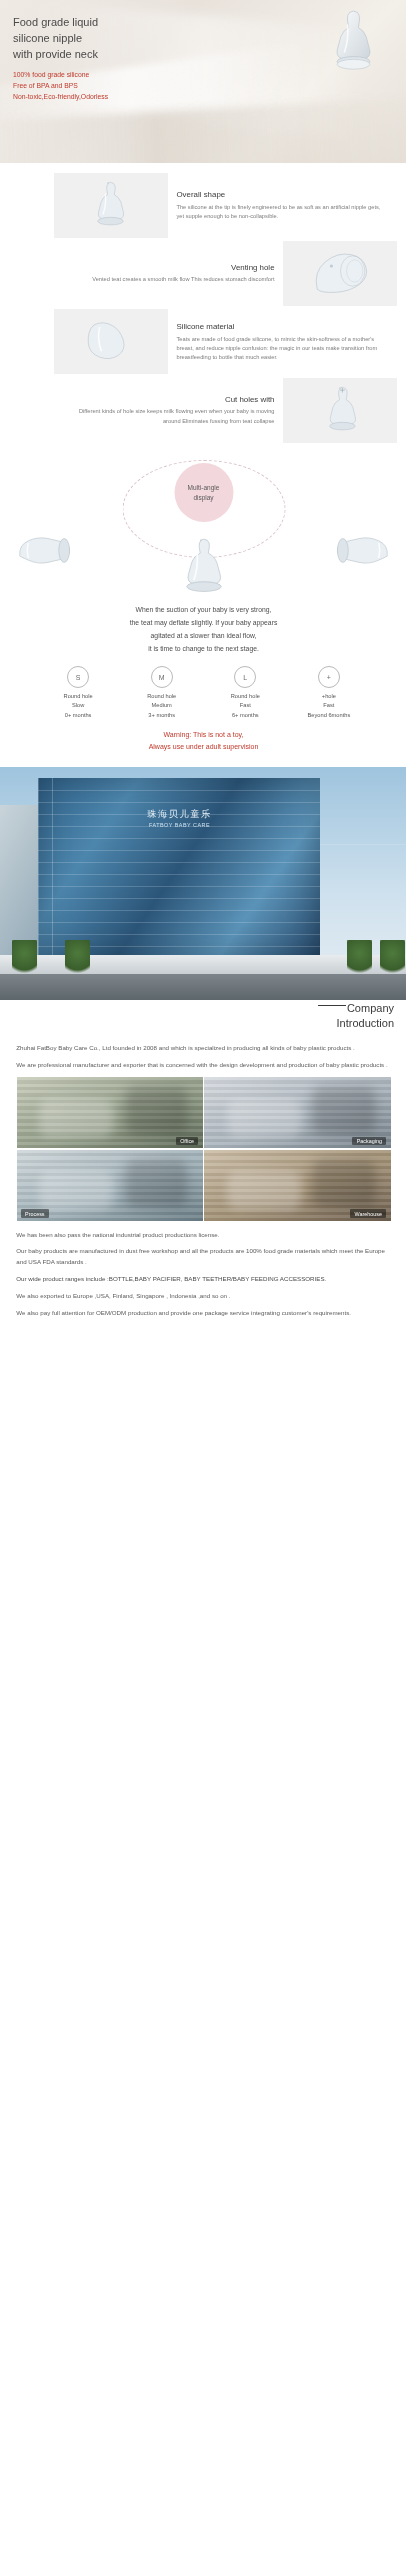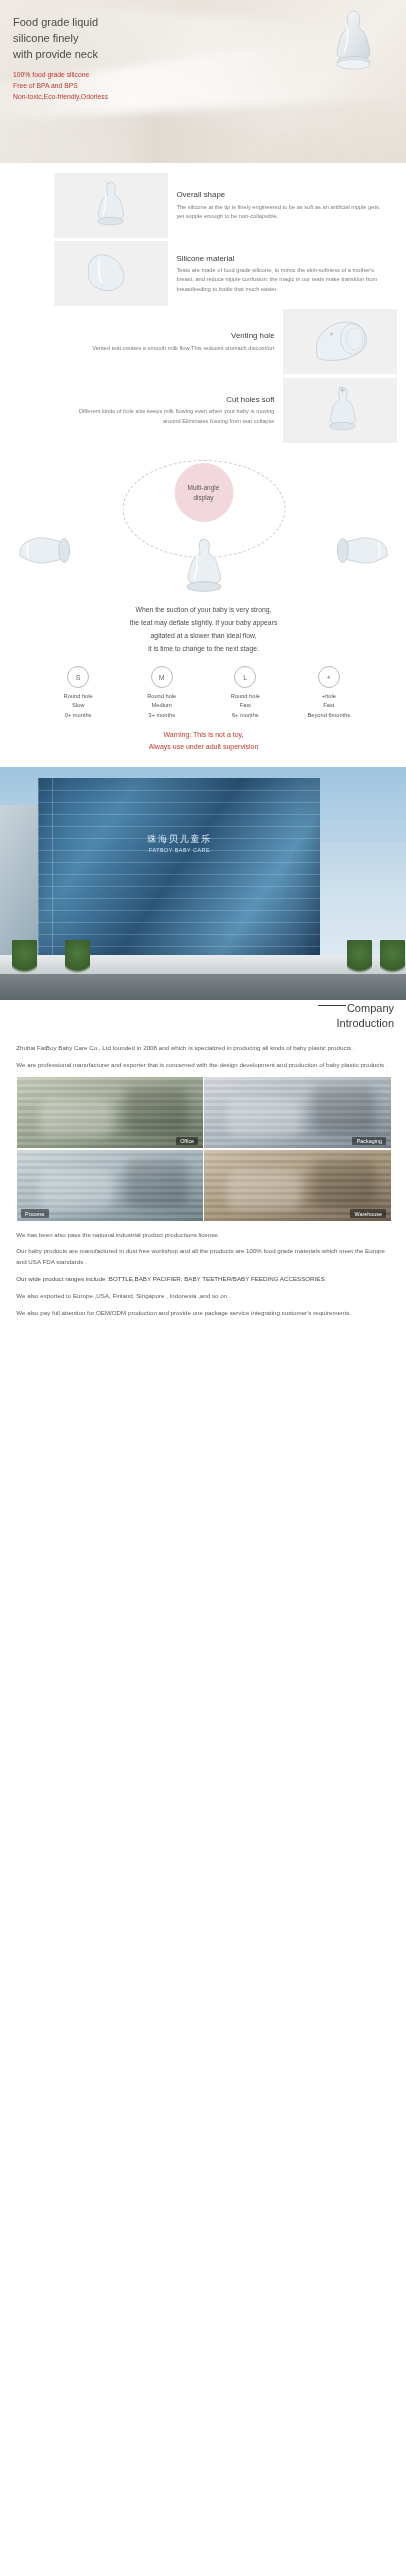--- a/index.html
+++ b/index.html
@@ -159,21 +159,21 @@
     position: absolute; left: 0; bottom: 26px; width: 407px; height: 18.4px;
     background: linear-gradient(#e9ecee,#c8ced2);
   }
   .bld-ground {
     position: absolute; left: 0; bottom: 0; width: 407px; height: 26px;
     background: linear-gradient(#7d858a,#5d666b);
   }
   .bld-sign {
     position: absolute; left: 117px; top: 41px; width: 125px; text-align: center;
   }
-  .bld-sign .cn { font-size: 9.2px; color: #eaf3fa; letter-spacing: 1.6px; margin-top: 25px; }
+  .bld-sign .cn { font-size: 9.2px; color: #eaf3fa; letter-spacing: 1.6px; }
   .bld-sign .en { font-size: 5.4px; color: #cfe3f2; letter-spacing: 0.5px; margin-top: 1.1px; }
   .bld-tree {
     position: absolute; bottom: 22px; width: 25px; height: 38px;
     background: radial-gradient(circle at 50% 35%, #4e7a3c 0%, #3a5e2c 60%, rgba(58,94,44,0) 72%);
   }
 
   .co-head {
     position: relative;
     height: 33px;
   }
@@ -233,21 +233,21 @@
 
 <div class="page">
 
   <section class="hero">
     <div class="silk2"></div>
     <div class="silk1"></div>
     <div class="silk3"></div>
 
     <div class="hero-title">
       <div>Food grade liquid</div>
-      <div>silicone finely</div>
+      <div>silicone nipple</div>
       <div>with provide neck</div>
     </div>
 
     <div class="hero-bullets">
       <div>100% food grade  silicone</div>
       <div>Free of BPA and BPS</div>
       <div>Non-toxic,Eco-friendly,Odorless</div>
     </div>
 
     <div class="hero-nipple">
@@ -276,58 +276,58 @@
           <ellipse cx="75" cy="88" rx="27" ry="8" fill="#dde5ea" stroke="#b6c0c8" stroke-width="1.1"></ellipse>
           <path d="M64 30 q3 22 -5 44" stroke="#fff" stroke-width="3" fill="none" opacity=".8"></path>
         </svg>
       </div>
       <div class="ftext">
         <div class="fh">Overall shape</div>
         <div class="fp">The silicone at the tip is finely engineered to be as soft as an artificial nipple gets, yet supple enough to be non-collapsible.</div>
       </div>
     </div>
 
-    <div class="frow">
-      <div class="fimg">
-        <svg viewBox="0 0 150 110" width="71" height="57" aria-hidden="true">
-          <path d="M40 20 q20 -10 40 2 q16 10 22 30 q6 20 -10 32 q-18 12 -40 4 q-22 -8 -24 -30 q-2 -26 12 -38 z" fill="#e9eff3" stroke="#b6c0c8" stroke-width="1.2"></path>
-          <path d="M52 24 q-6 26 4 52" stroke="#fff" stroke-width="3.5" fill="none" opacity=".8"></path>
-        </svg>
-      </div>
-      <div class="ftext">
-        <div class="fh">Silicone material</div>
-        <div class="fp">Teats are made of food grade silicone, to mimic the skin-softness of a mother's breast, and reduce nipple confusion: the magic in our teats make transition from breastfeeding to bottle that much easier.</div>
-      </div>
-    </div>
-
     <div class="frow rev">
       <div class="fimg">
         <svg viewBox="0 0 150 110" width="76" height="59" aria-hidden="true">
           <path d="M30 86 q-8 -34 16 -54 q24 -20 52 -14 q22 5 28 24 q6 20 -12 34 q-18 14 -46 16 q-30 2 -38 -6 z" fill="#eaf0f4" stroke="#b6c0c8" stroke-width="1.2"></path>
           <ellipse cx="100" cy="50" rx="24" ry="30" fill="none" stroke="#c3ccd3" stroke-width="1.2"></ellipse>
           <ellipse cx="104" cy="50" rx="16" ry="22" fill="none" stroke="#ccd5db" stroke-width="1"></ellipse>
           <circle cx="58" cy="40" r="3" fill="#b6c0c8" opacity=".8"></circle>
         </svg>
       </div>
       <div class="ftext right">
         <div class="fh">Venting hole</div>
         <div class="fp">Vented teat creates a smooth milk flow This reduces stomach discomfort</div>
       </div>
     </div>
 
+    <div class="frow">
+      <div class="fimg">
+        <svg viewBox="0 0 150 110" width="71" height="57" aria-hidden="true">
+          <path d="M40 20 q20 -10 40 2 q16 10 22 30 q6 20 -10 32 q-18 12 -40 4 q-22 -8 -24 -30 q-2 -26 12 -38 z" fill="#e9eff3" stroke="#b6c0c8" stroke-width="1.2"></path>
+          <path d="M52 24 q-6 26 4 52" stroke="#fff" stroke-width="3.5" fill="none" opacity=".8"></path>
+        </svg>
+      </div>
+      <div class="ftext">
+        <div class="fh">Silicone material</div>
+        <div class="fp">Teats are made of food grade silicone, to mimic the skin-softness of a mother's breast, and reduce nipple confusion: the magic in our teats make transition from breastfeeding to bottle that much easier.</div>
+      </div>
+    </div>
+
     <div class="frow rev">
       <div class="fimg">
         <svg viewBox="0 0 150 110" width="71" height="57" aria-hidden="true">
           <path d="M72 8 q7 -4 13 0 q5 4 4 12 l-2 12 q10 5 14 16 l5 20 q3 11 -6 15 l-7 3 q-14 5 -26 0 l-7 -3 q-9 -4 -6 -15 l5 -20 q4 -11 14 -16 l-2 -12 q-1 -8 4 -12 z" fill="#e8eef2" stroke="#b6c0c8" stroke-width="1.1"></path>
           <ellipse cx="79" cy="88" rx="27" ry="8" fill="#dde5ea" stroke="#b6c0c8" stroke-width="1.1"></ellipse>
           <path d="M74 12 l10 0 M79 7 l0 10" stroke="#9aa6ae" stroke-width="1.3"></path>
         </svg>
       </div>
       <div class="ftext right">
-        <div class="fh">Cut holes soft</div>
+        <div class="fh">Cut holes with</div>
         <div class="fp">Different kinds of hole size keeps milk flowing even when your baby is moving around Eliminates fussing from teat collapse</div>
       </div>
     </div>
   </section>
 
   <section class="multi">
     <div class="dline"></div>
     <div class="circle">
       <div>
         <div>Multi-angle</div>

